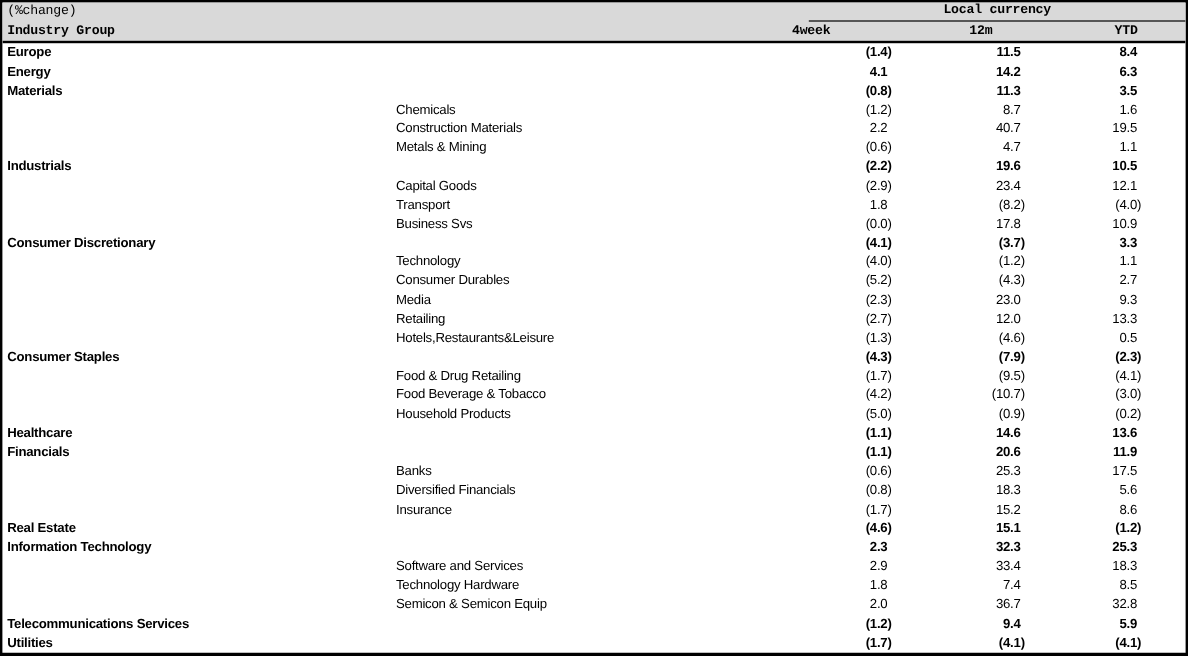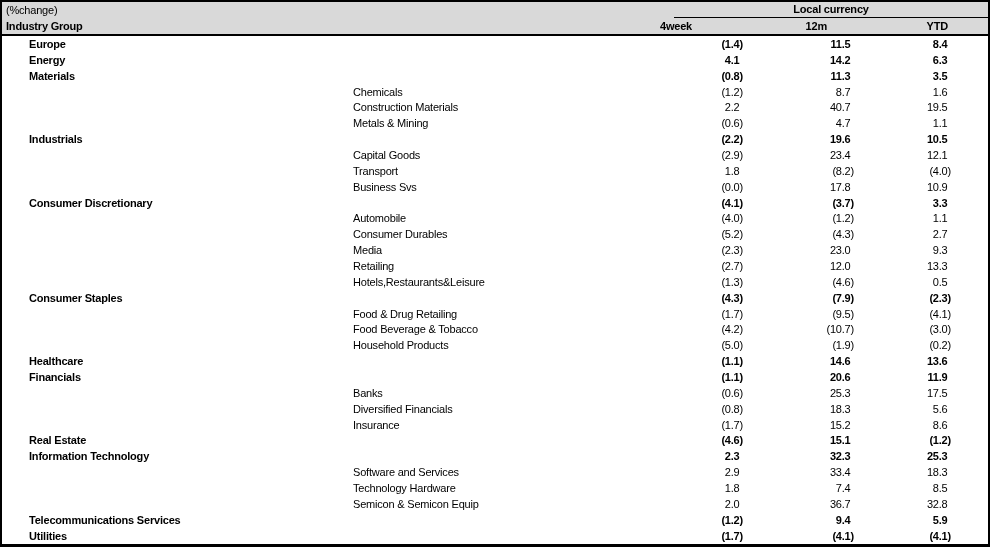--- a/index.html
+++ b/index.html
@@ -14,20 +14,21 @@
     font-family:"Liberation Sans",sans-serif;
     font-size:11px;
     color:#000;
     background:#fff;
     letter-spacing:-0.2px;
     overflow:hidden;
   }
   .header{
     background:#d9d9d9;
     border-bottom:2.5px solid #000;
+    font-family:Liberation Mono, monospace;
   }
   .hdr-row1{
     position:relative;
     height:16px;
     display:flex;align-items:center;
     padding-left:4px;
   }
   .lc-span{
     position:absolute;
     left:672px;right:0;top:0;
@@ -38,21 +39,21 @@
   }
   .hdr-row2{
     height:16px;
     display:flex;align-items:center;
     font-weight:bold;
     gap:24px;
   }
   .ig-label{flex:1;padding-left:4px;white-space:nowrap;}
   .tbody{
     height:507.5px;
-    display:flex;flex-direction:column;margin-left:23px;
+    display:flex;flex-direction:column;
   }
   .row{
     flex:1;
     display:flex;align-items:center;
   }
   .row.bold{font-weight:bold;}
   .label{flex:1;padding-left:4px;white-space:nowrap;}
   .label.indent{padding-left:328px;}
   .cell{
     text-align:right;
@@ -144,21 +145,21 @@
         <span class="cell c2">17.8<span class="ghost">)</span></span>
         <span class="cell c3">10.9<span class="ghost">)</span></span>
       </div>
       <div class="row bold">
         <span class="label">Consumer Discretionary</span>
         <span class="cell c1">(4.1)</span>
         <span class="cell c2">(3.7)</span>
         <span class="cell c3">3.3<span class="ghost">)</span></span>
       </div>
       <div class="row">
-        <span class="label indent">Automobile</span>
+        <span class="label indent">Technology</span>
         <span class="cell c1">(4.0)</span>
         <span class="cell c2">(1.2)</span>
         <span class="cell c3">1.1<span class="ghost">)</span></span>
       </div>
       <div class="row">
         <span class="label indent">Consumer Durables</span>
         <span class="cell c1">(5.2)</span>
         <span class="cell c2">(4.3)</span>
         <span class="cell c3">2.7<span class="ghost">)</span></span>
       </div>
@@ -194,21 +195,21 @@
       </div>
       <div class="row">
         <span class="label indent">Food Beverage &amp; Tobacco</span>
         <span class="cell c1">(4.2)</span>
         <span class="cell c2">(10.7)</span>
         <span class="cell c3">(3.0)</span>
       </div>
       <div class="row">
         <span class="label indent">Household Products</span>
         <span class="cell c1">(5.0)</span>
-        <span class="cell c2">(1.9)</span>
+        <span class="cell c2">(0.9)</span>
         <span class="cell c3">(0.2)</span>
       </div>
       <div class="row bold">
         <span class="label">Healthcare</span>
         <span class="cell c1">(1.1)</span>
         <span class="cell c2">14.6<span class="ghost">)</span></span>
         <span class="cell c3">13.6<span class="ghost">)</span></span>
       </div>
       <div class="row bold">
         <span class="label">Financials</span>

